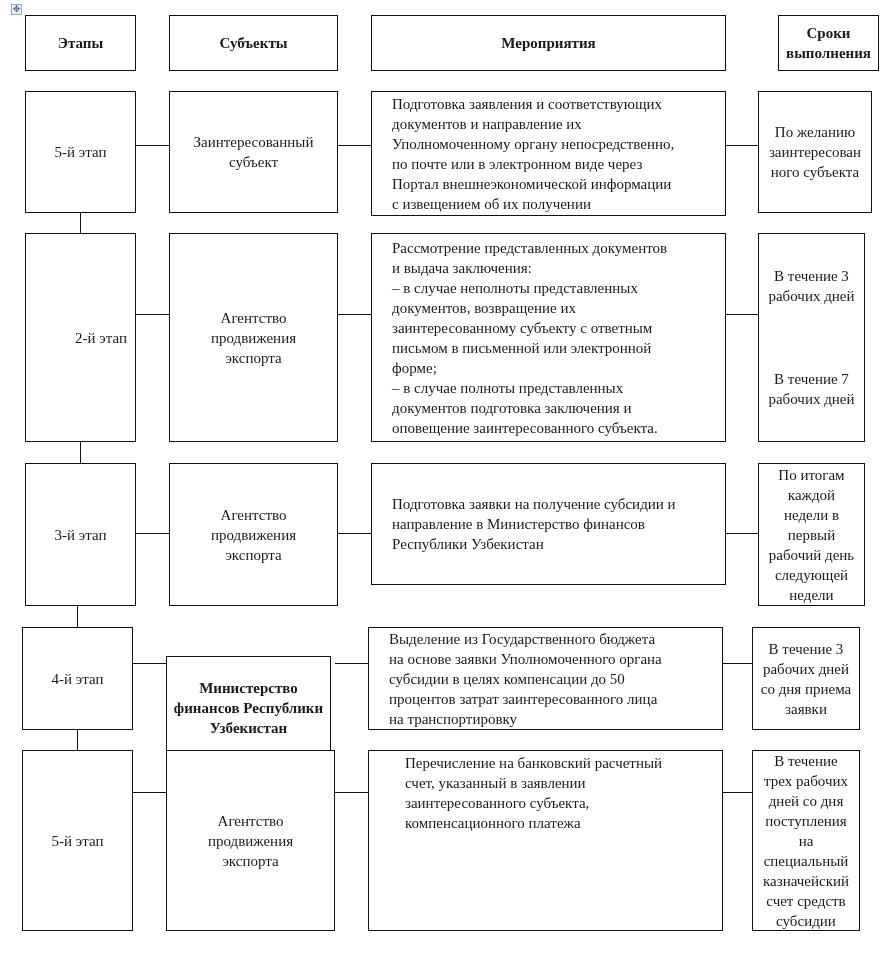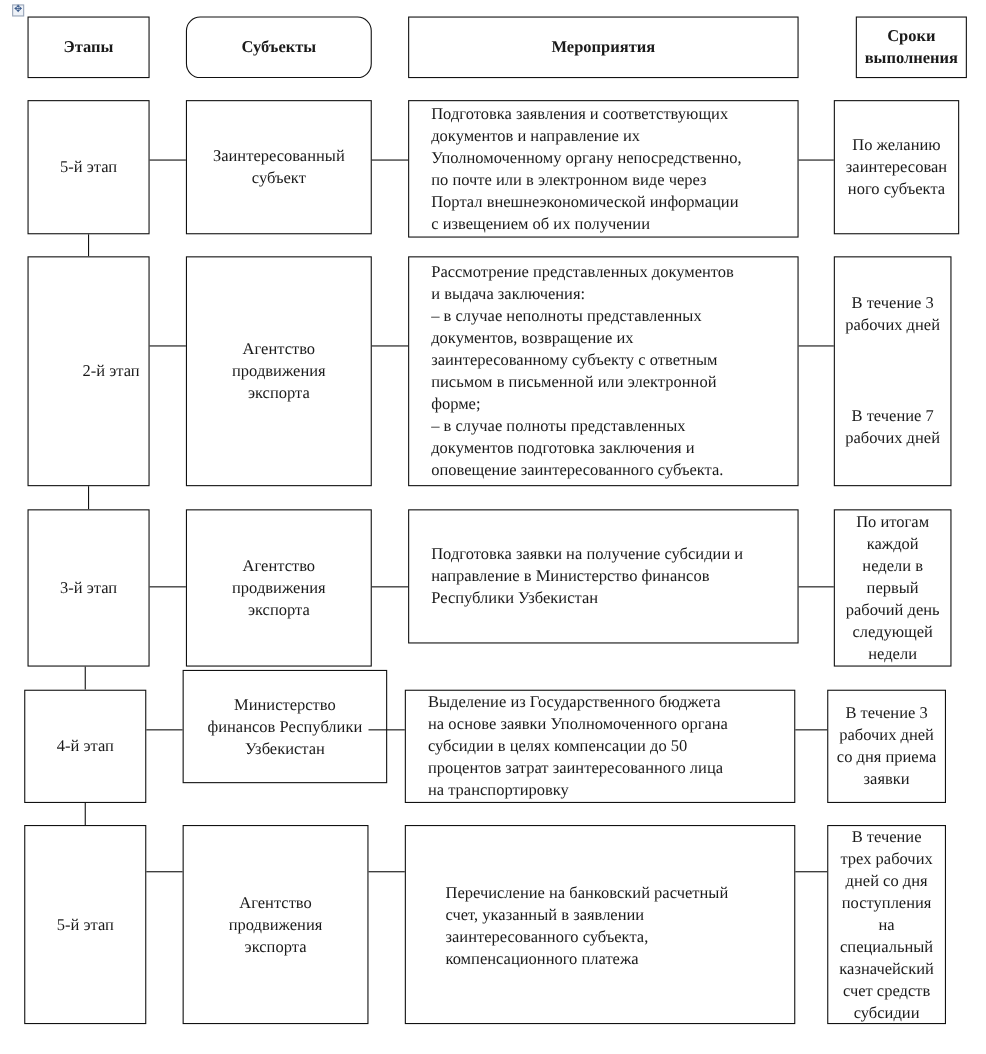--- a/index.html
+++ b/index.html
@@ -2,39 +2,39 @@
 <html><head>
   <meta charset="utf-8">
   <style>
     html, body { margin: 0; padding: 0; background: #ffffff; }
     body { width: 896px; height: 958px; position: relative; overflow: hidden;
       font-family: "Liberation Serif", "DejaVu Serif", serif; color: #1a1a1a; }
     .box { position: absolute; border: 1.5px solid #111; box-sizing: border-box; background: #fff;
       display: flex; align-items: center; justify-content: center; text-align: center;
       font-size: 15px; line-height: 20px; }
     .box.left { justify-content: flex-start; text-align: left; padding-left: 20px; padding-right: 4px; }
-    .box.top { align-items: center; padding-top: 2px; padding-left: 36px; }
+    .box.top { align-items: flex-start; padding-top: 2px; padding-left: 36px; }
     .hdr { font-weight: bold; font-size: 15px; }
     .hline { position: absolute; height: 0; border-top: 1.5px solid #111; }
     .vline { position: absolute; width: 0; border-left: 1.5px solid #111; }
     .move-handle { position: absolute; left: 11px; top: 4px; width: 11px; height: 11px;
       border: 1px solid #9aa6b8; background: #eef2f8; box-sizing: border-box;
       font-size: 9px; line-height: 9px; text-align: center; color: #3a5a8a; font-family: "DejaVu Sans", sans-serif; }
     .txt { white-space: pre-line; }
     .time-split { display: flex; flex-direction: column; justify-content: space-around; height: 100%; }
   </style>
 </head>
 <body>
 
 <div class="move-handle">✥</div>
 
 <div class="box hdr" style="left:25px;top:15px;width:111px;height:56px;">
   <span class="txt">Этапы</span>
 </div>
-<div class="box hdr" style="left:169px;top:15px;width:169px;height:56px;border-radius:13px;">
+<div class="box hdr" style="left:169px;top:15px;width:169px;height:56px;">
   <span class="txt">Субъекты</span>
 </div>
 <div class="box hdr" style="left:371px;top:15px;width:355px;height:56px;">
   <span class="txt">Мероприятия</span>
 </div>
 <div class="box hdr" style="left:758px;top:15px;width:101px;height:56px;margin-left:20px;">
   <span class="txt">Сроки
 выполнения</span>
 </div>
 
@@ -122,21 +122,21 @@
 </div>
 <div class="hline" style="left:136px;top:533px;width:33px;"></div>
 <div class="hline" style="left:338px;top:533px;width:33px;"></div>
 <div class="hline" style="left:726px;top:533px;width:32px;"></div>
 
 <div class="vline" style="left:77px;top:606px;height:21px;"></div>
 
 <div class="box" style="left:22px;top:627px;width:111px;height:103px;">
   <span class="txt">4-й этап</span>
 </div>
-<div class="box" style="left:166px;top:609px;width:186px;height:103px;">
+<div class="box" style="left:166px;top:656px;width:165px;height:103px;font-weight:bold;">
   <span class="txt">Министерство
 финансов Республики
 Узбекистан</span>
 </div>
 <div class="box left" style="left:368px;top:627px;width:355px;height:103px;">
   <span class="txt">Выделение из Государственного бюджета
 на основе заявки Уполномоченного органа
 субсидии в целях компенсации до 50
 процентов затрат заинтересованного лица
 на транспортировку</span>

